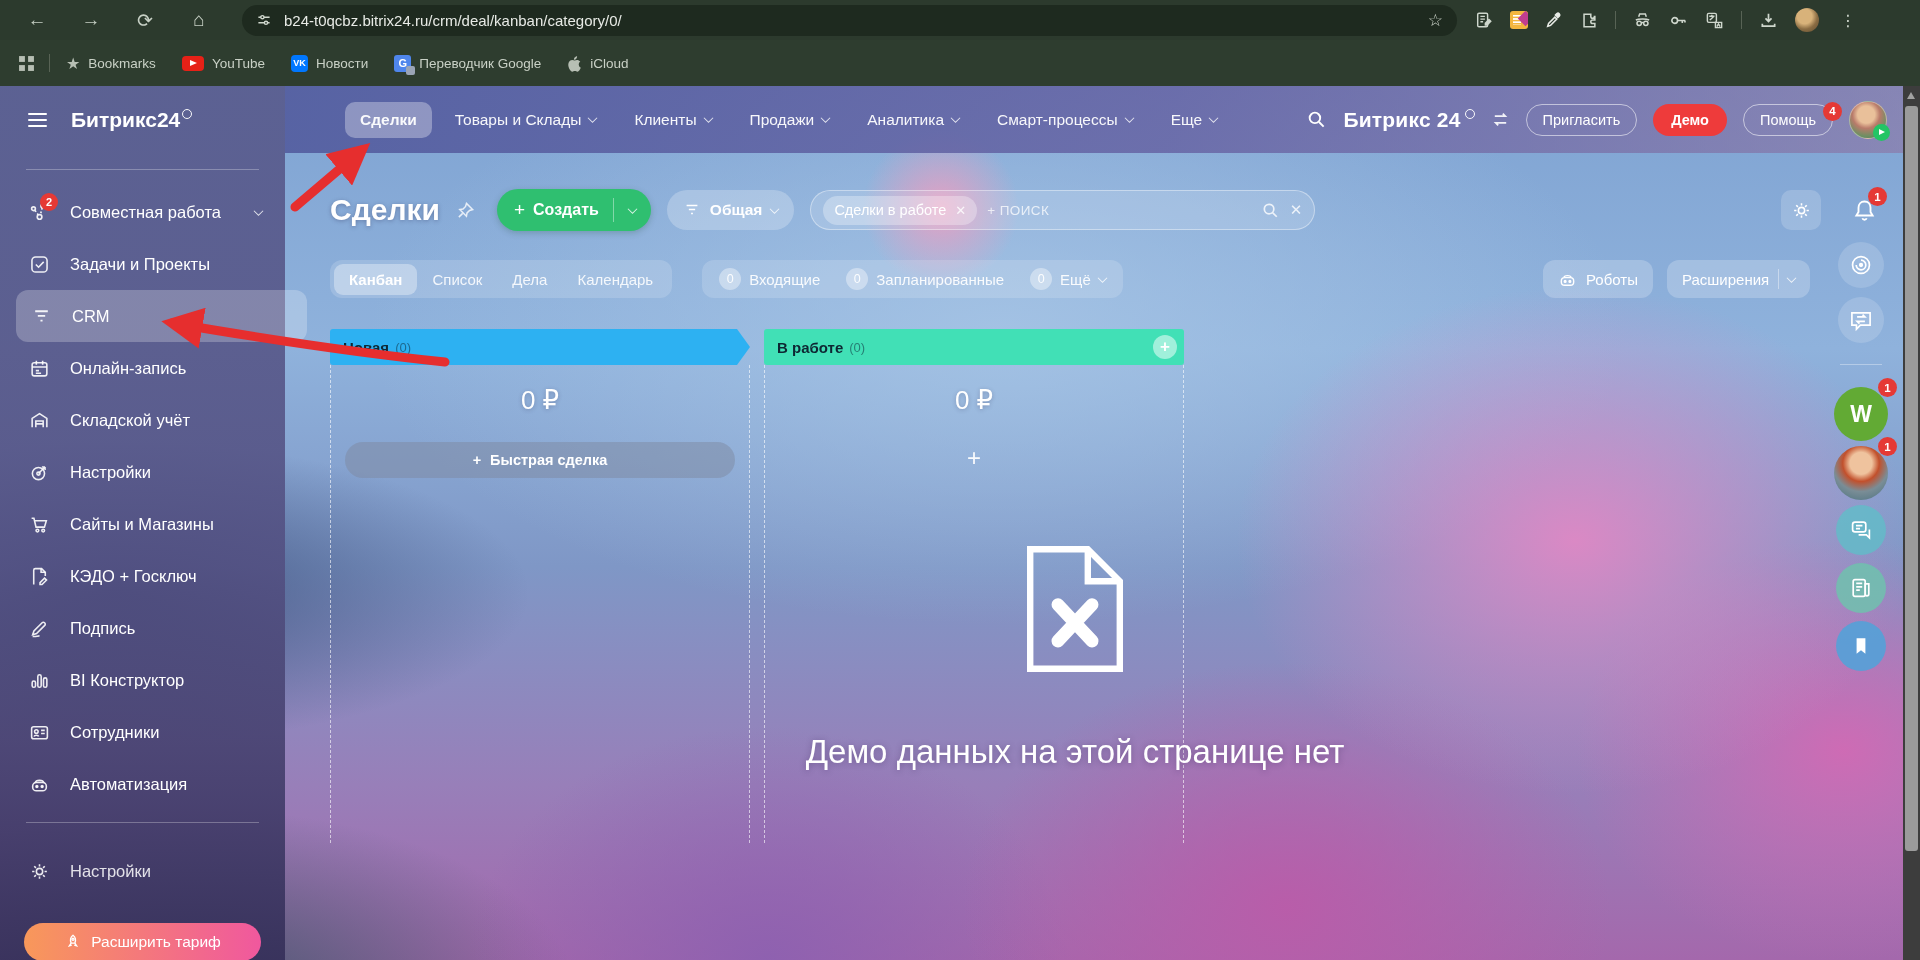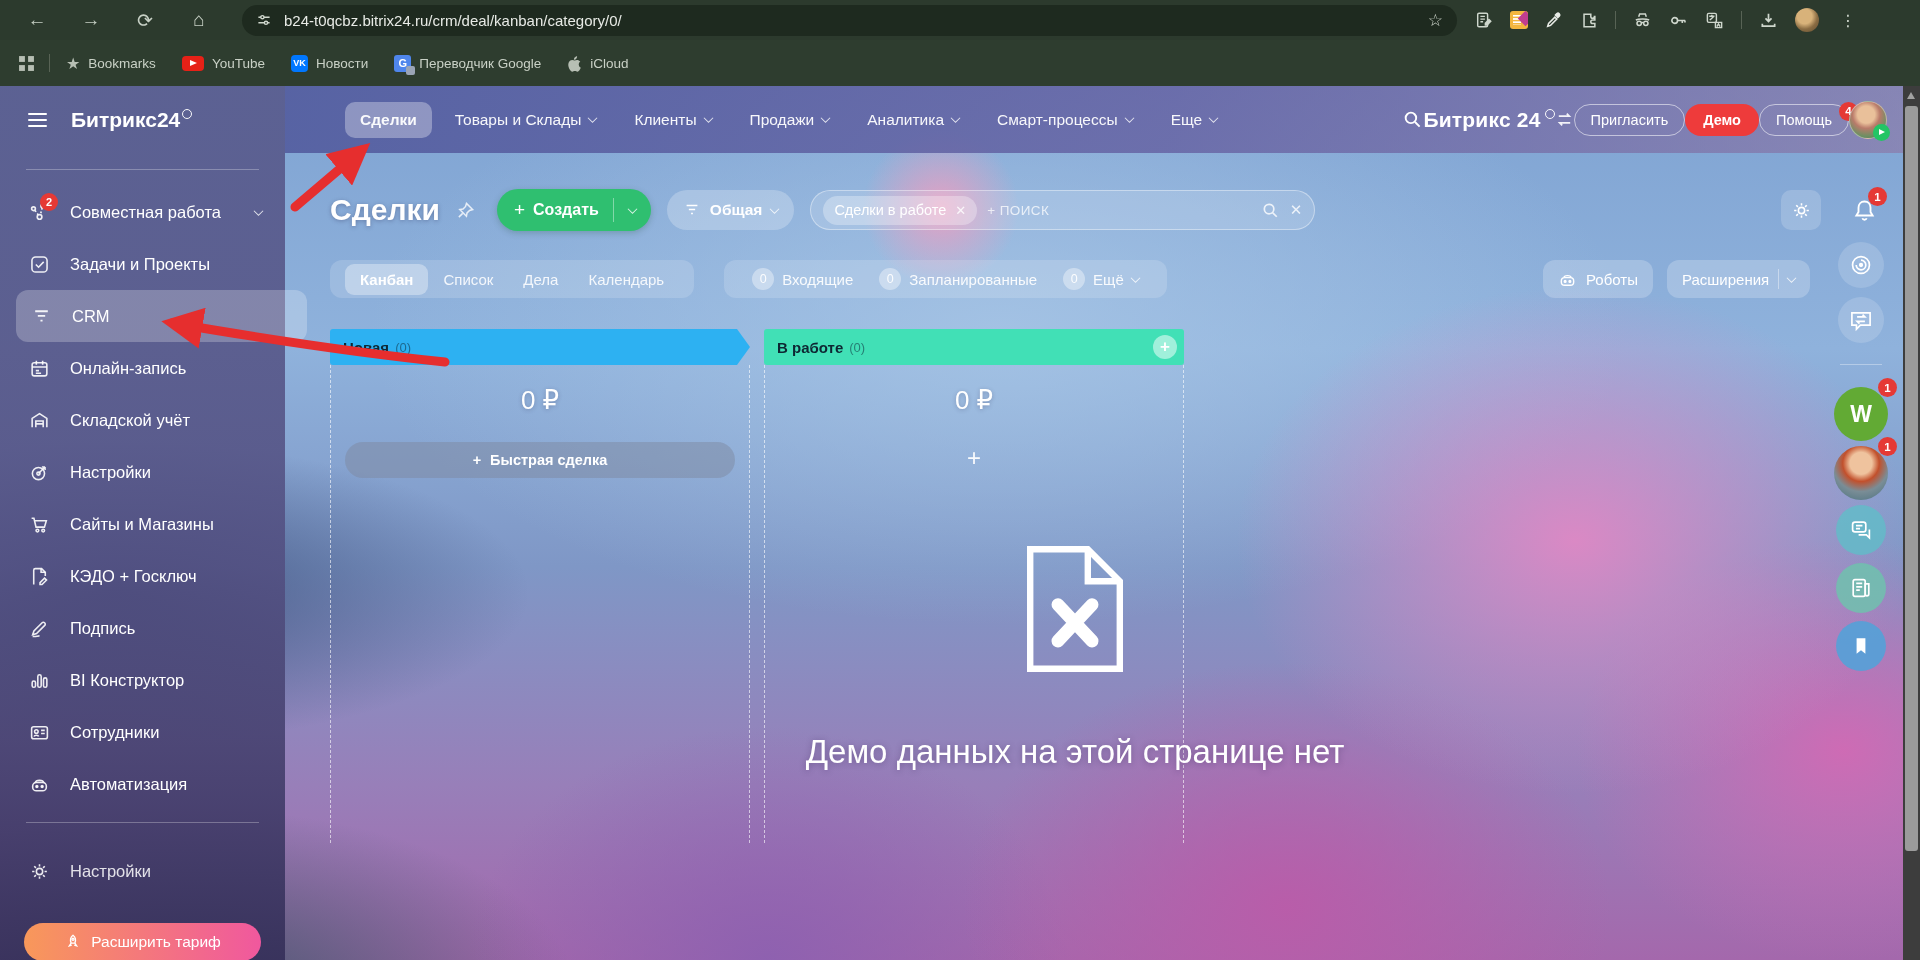--- a/index.html
+++ b/index.html
@@ -48,21 +48,21 @@
 .scrollbar { position:absolute; right:0; top:0; width:17px; height:100%; background:#3d3d3d; z-index:35; }
 .sb-up { position:absolute; top:6px; left:4px; width:0; height:0; border-left:4.5px solid transparent; border-right:4.5px solid transparent; border-bottom:7px solid #a2a2a2; }
 .sb-thumb { position:absolute; top:20px; left:2px; width:13px; height:745px; background:#9b9b9b; border-radius:3px; }
 
 
 .topnav { position:absolute; left:285px; top:0; width:1618px; height:67px; display:flex; align-items:center; padding:0 16px 0 60px; color:#fff; z-index:12;
  background:linear-gradient(90deg, rgba(84,94,160,.93), rgba(101,97,162,.82) 55%, rgba(142,104,152,.5)); }
 .tn-item { display:flex; align-items:center; gap:8px; font-size:15.5px; color:rgba(255,255,255,.95); padding:9px 15px; border-radius:10px; margin-right:8px; white-space:nowrap; cursor:pointer; }
 .tn-item.active { background:rgba(255,255,255,.32); font-weight:bold; }
 .chev { width:7px; height:7px; border-right:1.8px solid rgba(255,255,255,.8); border-bottom:1.8px solid rgba(255,255,255,.8); transform:rotate(45deg) translate(-1px,-1px); display:inline-block; }
-.tn-right { margin-left:auto; display:flex; align-items:center; gap:0;text-align:right; }
+.tn-right { margin-left:auto; display:flex; align-items:center; gap:16px;text-align:right; }
 .tn-brand { font-size:21px; font-weight:bold; letter-spacing:.2px; display:flex; align-items:flex-start; gap:2px; white-space:nowrap; }
 .sup-clock { width:10px; height:10px; border:1.5px solid rgba(255,255,255,.95); border-radius:50%; display:inline-block; margin-top:1px; margin-left:2px; }
 .pill-ghost { border:1px solid rgba(255,255,255,.55); border-radius:18px; padding:7px 16px; font-size:14.5px; white-space:nowrap; cursor:pointer; }
 .pill-red { background:#ee3b3b; border-radius:18px; padding:8px 18px; font-size:14.5px; font-weight:bold; cursor:pointer; }
 .help-wrap { position:relative; }
 .nbadge { position:absolute; top:-9px; right:-9px; min-width:19px; height:19px; border-radius:10px; background:#e53935; color:#fff; font-size:11.5px; font-weight:bold; display:grid; place-items:center; padding:0 4px; }
 .tn-avatar { width:38px; height:38px; border-radius:50%; background:radial-gradient(circle at 45% 35%, #e9c09a 0 28%, #b97b6a 45%, #6f8f63 70%, #4c6e50); position:relative; border:1px solid rgba(255,255,255,.4); }
 .play-badge { position:absolute; right:-4px; bottom:-3px; width:17px; height:17px; border-radius:50%; background:#23c565; display:grid; place-items:center; }
 .play-badge::after { content:""; border-left:6px solid #fff; border-top:3.5px solid transparent; border-bottom:3.5px solid transparent; margin-left:1px; }
 
@@ -97,21 +97,21 @@
 .btn-filter { height:40px; background:rgba(255,255,255,.24); border-radius:20px; display:flex; align-items:center; gap:9px; padding:12px 16px; font-size:15.5px; font-weight:bold; cursor:pointer; }
 .searchbar { height:40px; width:505px; background:rgba(255,255,255,.15); border:1px solid rgba(255,255,255,.4); border-radius:20px; display:flex; align-items:center; padding:0 12px; gap:10px; }
 .chip { background:rgba(255,255,255,.3); height:29px; border-radius:15px; padding:4px 11px; display:flex; align-items:center; gap:9px; font-size:14.5px; white-space:nowrap; }
 .chip-x { font-size:13px; opacity:.85; cursor:pointer; }
 .search-input { flex:1; background:transparent; border:none; outline:none; color:#fff; font-size:13.5px; letter-spacing:.4px; font-family:inherit; }
 .search-input::placeholder { color:rgba(255,255,255,.75); }
 .icon-sq { position:absolute; width:40px; height:40px; border-radius:10px; background:rgba(255,255,255,.18); display:grid; place-items:center; cursor:pointer; }
 .bell-wrap { position:absolute; left:1558px; top:36px; width:42px; height:42px; display:grid; place-items:center; cursor:pointer; }
 
 .tabs-row { position:absolute; left:45px; top:107px; display:flex; gap:30px; }
-.group { background:rgba(255,255,255,.16); border-radius:12px; height:38px; display:flex; align-items:center; padding:0 15px; }
+.group { background:rgba(255,255,255,.16); border-radius:12px; height:38px; display:flex; align-items:center; padding:0 4px; }
 .vtab { padding:7px 15px; font-size:15px; color:rgba(255,255,255,.88); border-radius:9px; cursor:pointer; white-space:nowrap; }
 .vtab.active { background:rgba(255,255,255,.34); color:#fff; font-weight:bold; }
 .cnt { display:flex; align-items:center; gap:8px; padding:0 13px; font-size:15px; color:rgba(255,255,255,.92); cursor:pointer; white-space:nowrap; }
 .cnt-badge { width:22px; height:22px; border-radius:50%; background:rgba(255,255,255,.38); font-size:12.5px; display:grid; place-items:center; }
 .actions-row { position:absolute; top:107px; left:1258px; display:flex; gap:14px; }
 .pill-btn { height:38px; background:rgba(255,255,255,.22); border-radius:12px; display:flex; align-items:center; gap:9px; padding:0 15px; font-size:15px; cursor:pointer; white-space:nowrap; }
 
 
 .board { position:absolute; left:45px; top:176px; width:900px; }
 .kcol { position:absolute; top:0; width:420px; }

